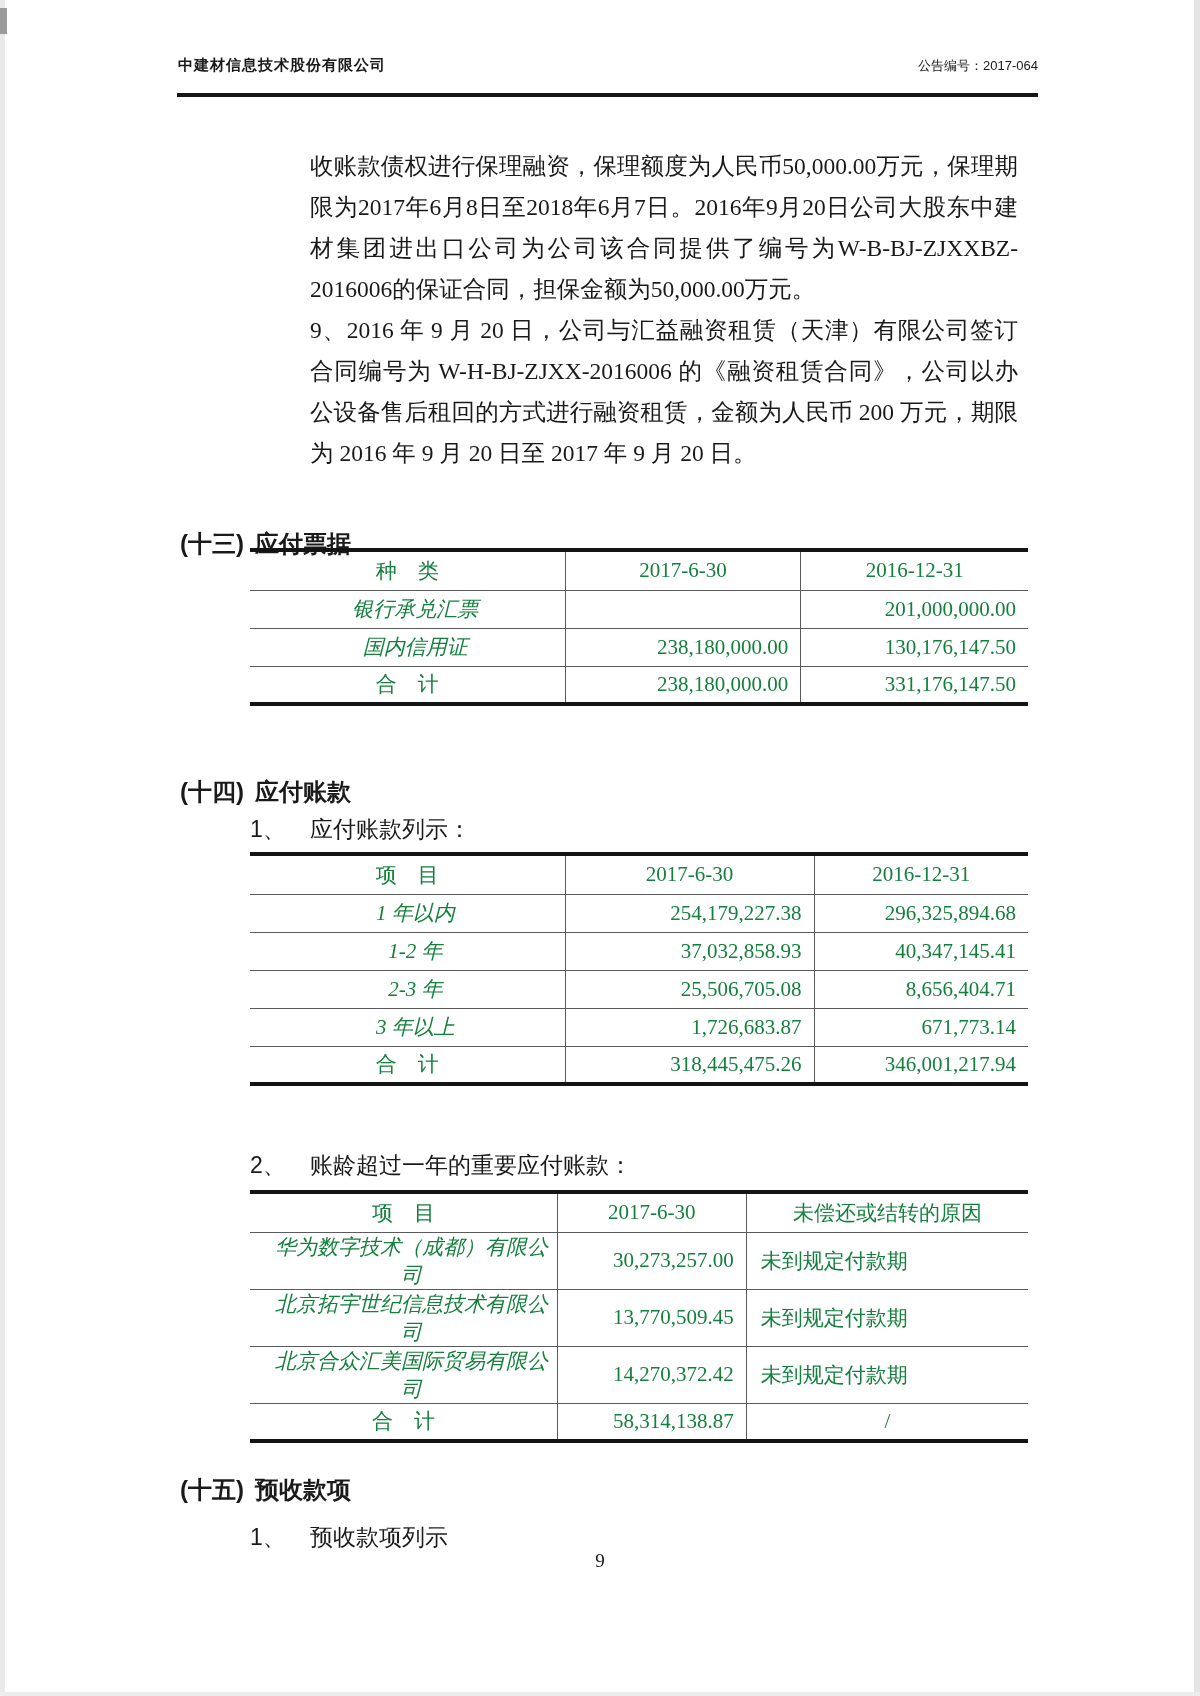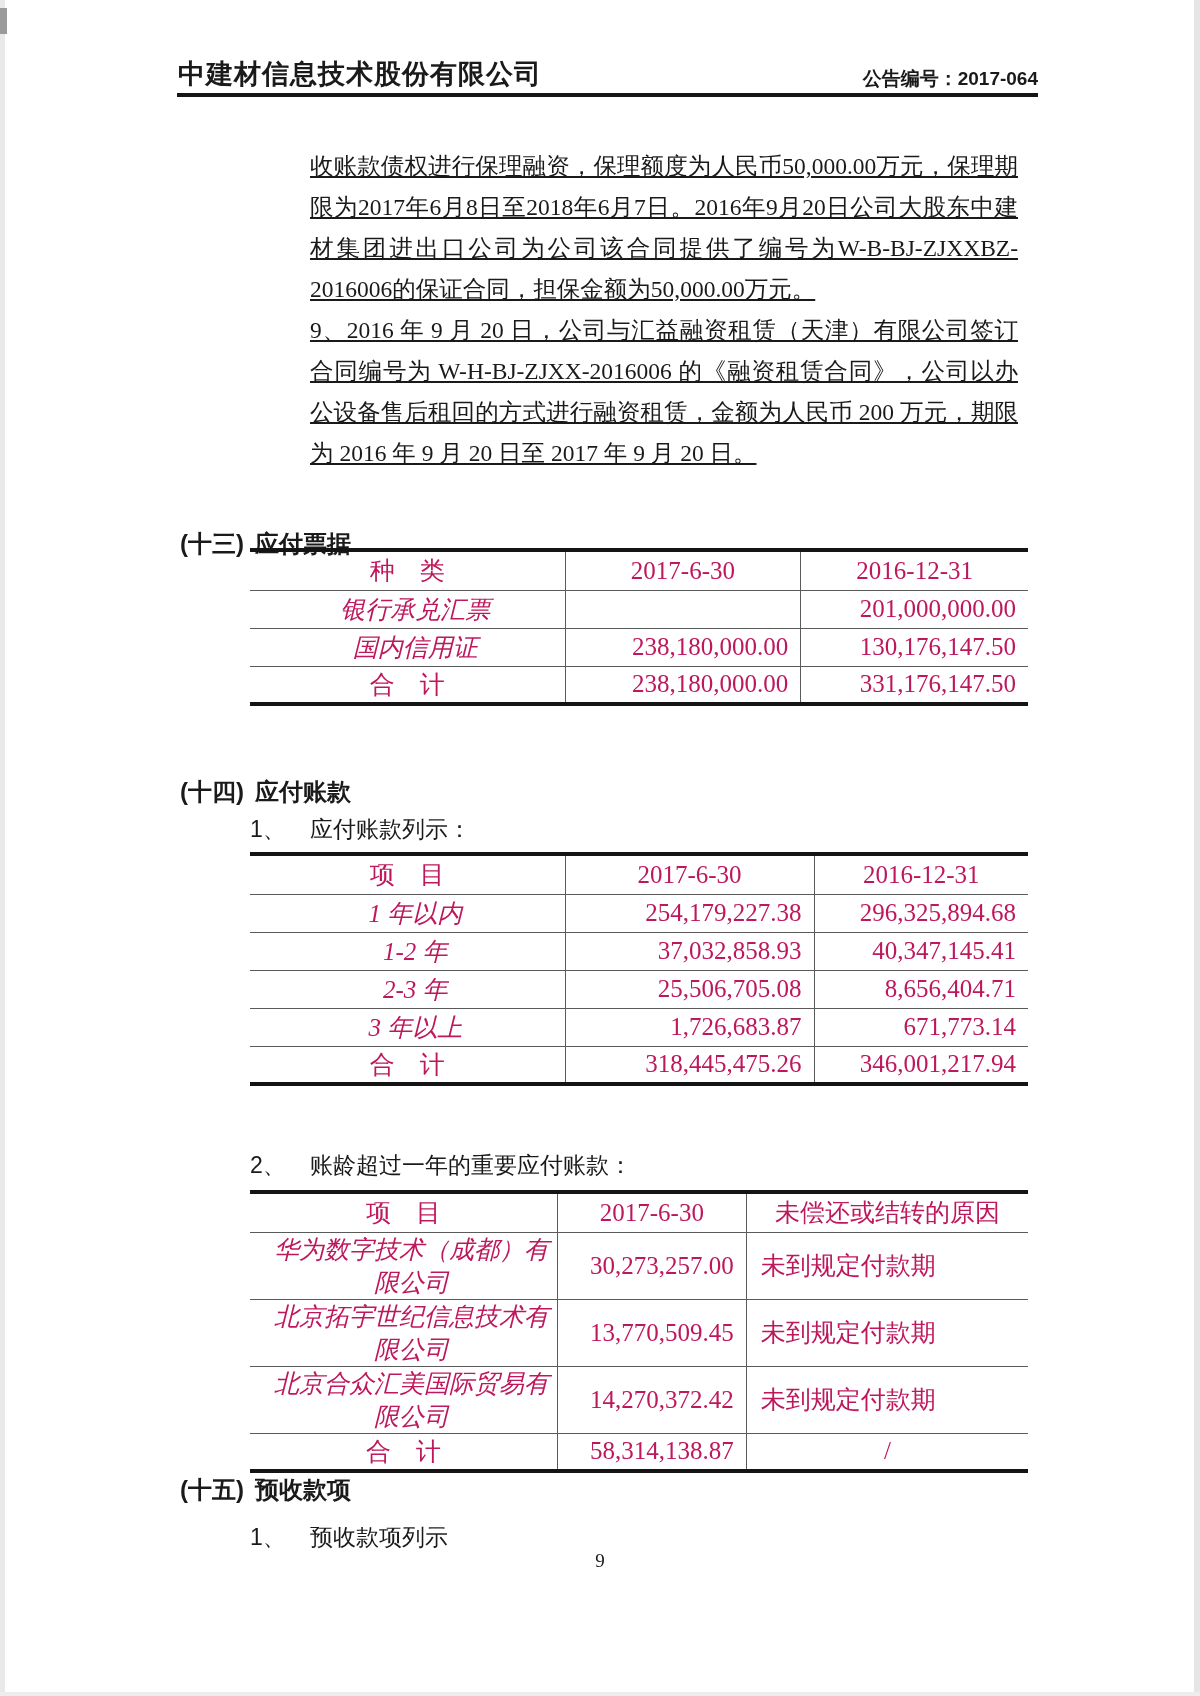--- a/index.html
+++ b/index.html
@@ -13,28 +13,28 @@
   .scan-edge-right{position:absolute;right:0;top:0;width:6px;height:1696px;background:#e6e6e6;}
   .scan-edge-bottom{position:absolute;left:0;bottom:0;width:1200px;height:4px;background:#ededed;}
   .scan-mark{position:absolute;left:0;top:8px;width:7px;height:26px;background:#9a9a9a;}
 
   
   .doc-header{
     position:absolute;left:178px;top:56px;width:860px;
     display:flex;justify-content:space-between;align-items:flex-end;
     font-family:"Liberation Sans","DejaVu Sans",sans-serif;
   }
-  .company{font-size:27px;font-weight:bold;letter-spacing:1px;}
-  .notice{font-size:19px;font-weight:bold;}
+  .company{font-size:15px;font-weight:bold;letter-spacing:1px;}
+  .notice{font-size:13px;font-weight:normal;}
   .header-rule{position:absolute;left:177px;top:93px;width:861px;height:4px;background:#161616;}
 
   
   .body-text{
     position:absolute;left:310px;top:146px;width:708px;
-    font-size:23.5px;line-height:41px;text-align:justify;text-decoration:underline;
+    font-size:23.5px;line-height:41px;text-align:justify;
   }
   .body-text p{margin:0;}
 
   
   .section-heading{
     position:absolute;left:180px;
     font-family:"Liberation Sans","DejaVu Sans",sans-serif;
     font-weight:bold;font-size:24px;white-space:nowrap;
   }
   .section-heading .sec-num{margin-right:11px;}
@@ -42,21 +42,21 @@
     position:absolute;left:250px;
     font-family:"Liberation Sans","DejaVu Sans",sans-serif;
     font-weight:normal;font-size:23px;white-space:nowrap;
   }
   .sub-heading .sub-num{display:inline-block;min-width:60px;}
 
   
   .table-wrap{position:absolute;left:250px;width:778px;}
   table.fin-table{
     border-collapse:collapse;table-layout:fixed;width:100%;
-    font-size:25px;color:#be185d;
+    font-size:21px;color:#15803d;
     border-top:4px solid #141414;border-bottom:4px solid #141414;
   }
   .fin-table tr{height:38px;}
   .fin-table tr.head-row{height:40px;}
   .fin-table th,.fin-table td{font-weight:normal;vertical-align:middle;padding:0;overflow:hidden;}
   .fin-table tr:not(.total-row) th,
   .fin-table tr:not(.total-row) td{border-bottom:1px solid #5a5a5a;}
   .fin-table th + th,.fin-table td + td{border-left:1px solid #5a5a5a;}
   .c{text-align:center;}
   .r{text-align:right;padding-right:12px !important;}

